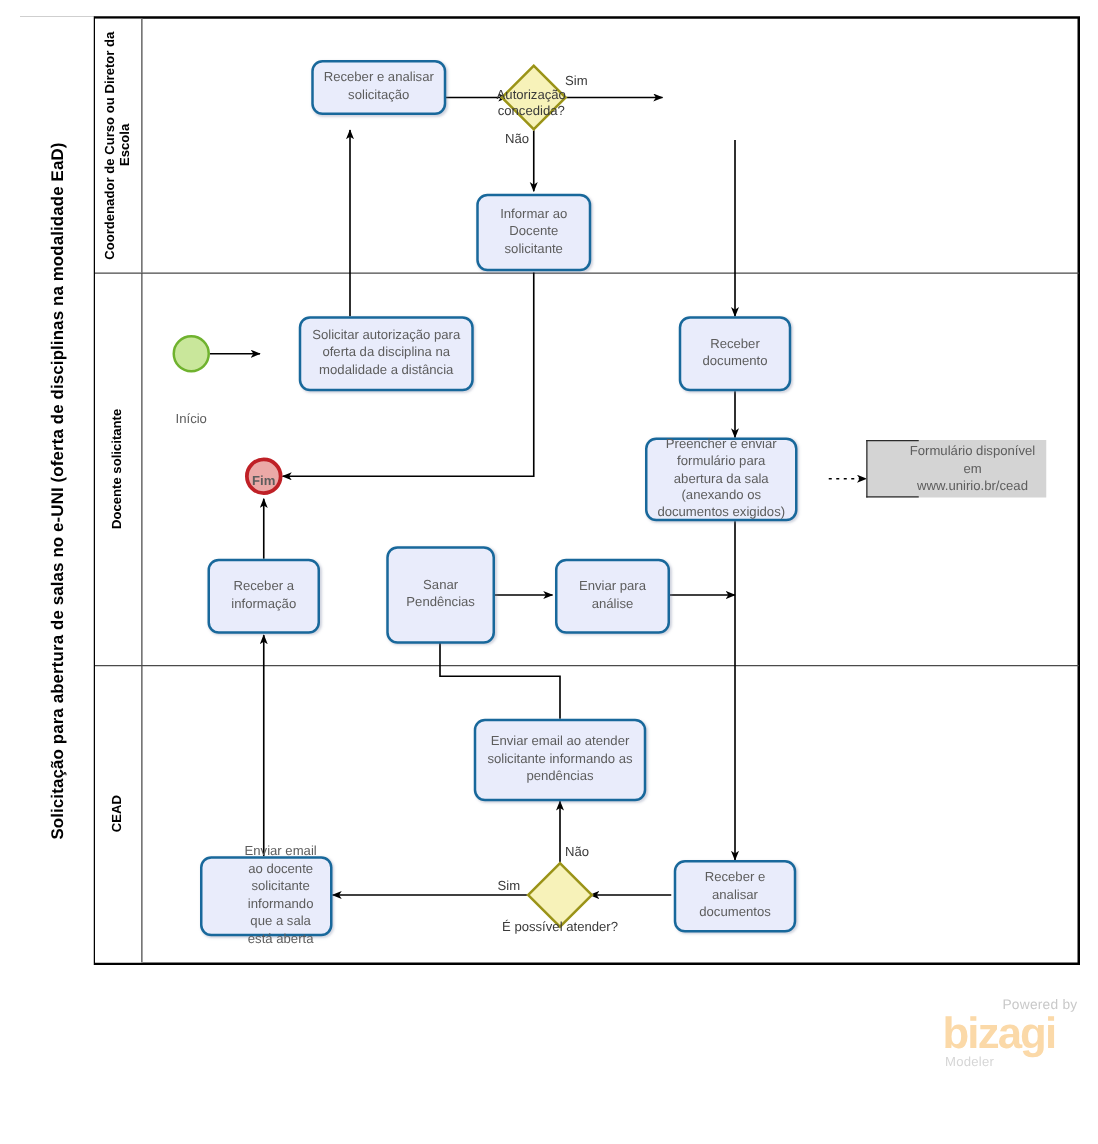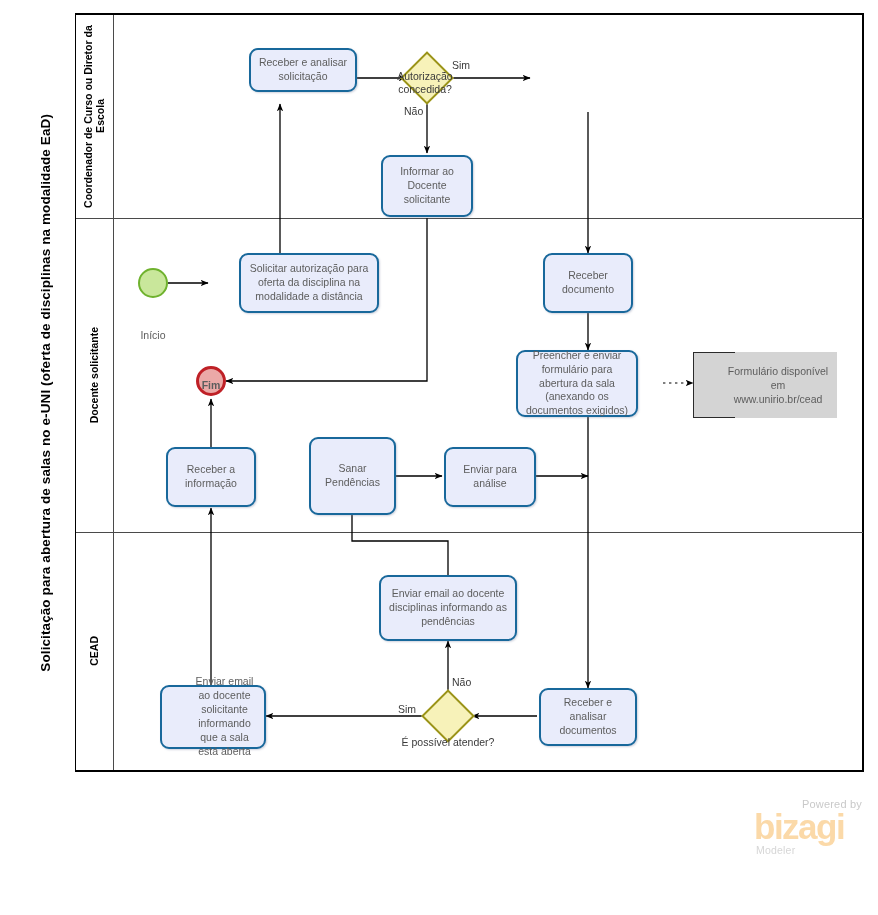--- a/index.html
+++ b/index.html
@@ -319,21 +319,21 @@
   </div>
 
   <div class="task" style="left:543px; top:253px; width:90px; height:60px;">
     <span>Receber documento</span>
   </div>
 
   <div class="task" style="left:516px; top:350px; width:122px; height:67px;">
     <span>Preencher e enviar formulário para abertura da sala (anexando os documentos exigidos)</span>
   </div>
 
-  <div class="annotation" style="left:693px; top:352px; width:144px; height:66px;padding-left:34px;">
+  <div class="annotation" style="left:693px; top:352px; width:144px; height:46px;padding-left:34px;">
     <span class="lbar"></span>
     <span>Formulário disponível em www.unirio.br/cead</span>
   </div>
 
   <div class="event-end" style="left:196px; top:366px;"></div>
   <div class="event-label" style="left:181px; top:351px; width:60px;font-weight:bold;">
     <span>Fim</span>
   </div>
 
   <div class="task" style="left:166px; top:447px; width:90px; height:60px;">
@@ -342,21 +342,21 @@
 
   <div class="task" style="left:309px; top:437px; width:87px; height:78px;">
     <span>Sanar Pendências</span>
   </div>
 
   <div class="task" style="left:444px; top:447px; width:92px; height:60px;">
     <span>Enviar para análise</span>
   </div>
 
   <div class="task" style="left:379px; top:575px; width:138px; height:66px;">
-    <span>Enviar email ao docente disciplinas informando as pendências</span>
+    <span>Enviar email ao atender solicitante informando as pendências</span>
   </div>
 
   <div class="gw-wrap" style="left:421px; top:689px;">
     <div class="gateway"></div>
   </div>
   <div class="gw-label" style="left:388px; top:736px; width:120px;">
     <span>É possível atender?</span>
   </div>
 
   <div class="flow-label" style="left:452px; top:676px;">

